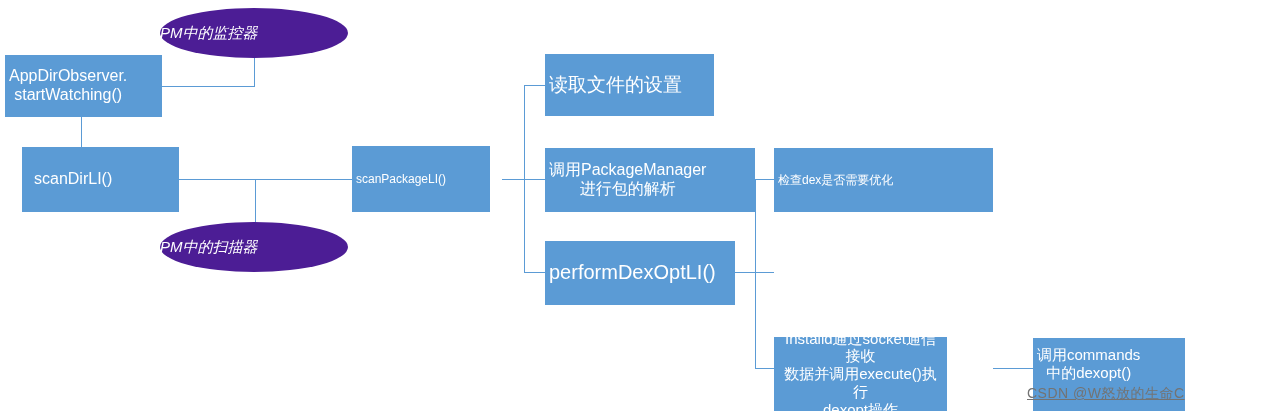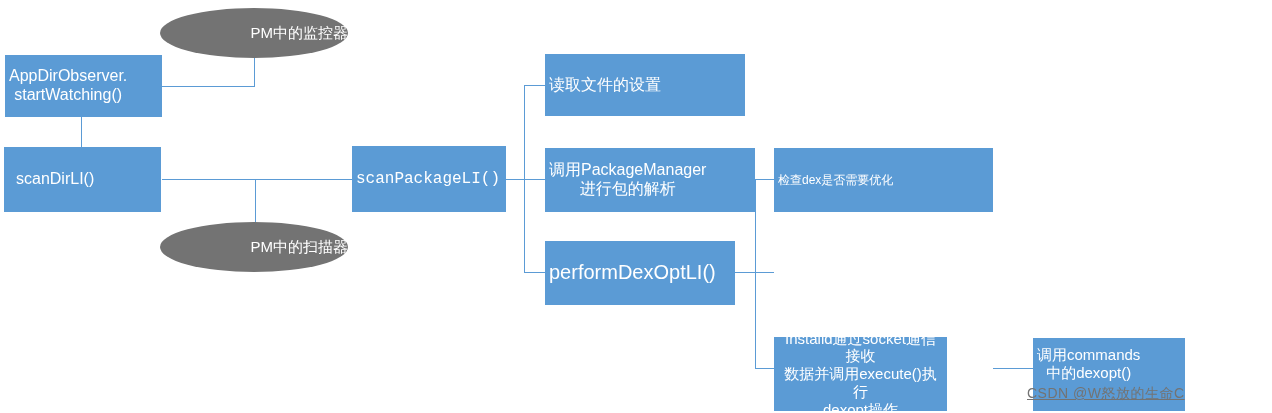--- a/index.html
+++ b/index.html
@@ -23,29 +23,30 @@
     align-items: center;
     text-align: center;
     line-height: 1.18;
     box-sizing: border-box;
     padding: 2px 4px;
     white-space: pre-line;
     letter-spacing: 0px;
   }
   .ellipse {
     position: absolute;
-    background: #737373;
+    background: #4c1d95;
     color: #ffffff;
     border-radius: 50%;
     display: flex;
     align-items: center;
-    justify-content: flex-end;
+    justify-content: flex-start;
     text-align: center;
     box-sizing: border-box;
     line-height: 1.2;
+    font-style: italic;
   }
   .conn {
     position: absolute;
     background: #5b9bd5;
   }
   .conn.h { height: 1px; }
   .conn.v { width: 1px; }
   .watermark {
     position: absolute;
     color: #737373;
@@ -94,29 +95,29 @@
 
   <div class="ellipse" style="left:160px; top:222px; width:188px; height:50px; font-size:15px;">
     <span>PM中的扫描器</span>
   </div>
 
   <div class="node" style="left:5px; top:55px; width:157px; height:62px; font-size:16px;">
     <span>AppDirObserver.
 startWatching()</span>
   </div>
 
-  <div class="node" style="left:4px; top:147px; width:157px; height:65px; font-size:16px;padding-left:12px;">
+  <div class="node" style="left:22px; top:147px; width:157px; height:65px; font-size:16px;padding-left:12px;">
     <span>scanDirLI()</span>
   </div>
 
-  <div class="node" style="left:352px; top:146px; width:154px; height:66px; font-size:16px;font-family:Liberation Mono, monospace;">
+  <div class="node" style="left:352px; top:146px; width:138px; height:66px; font-size:12px;">
     <span>scanPackageLI()</span>
   </div>
 
-  <div class="node" style="left:545px; top:54px; width:200px; height:62px; font-size:16px;">
+  <div class="node" style="left:545px; top:54px; width:169px; height:62px; font-size:19px;">
     <span>读取文件的设置</span>
   </div>
 
   <div class="node" style="left:545px; top:148px; width:210px; height:64px; font-size:16px;">
     <span>调用PackageManager
 进行包的解析</span>
   </div>
 
   <div class="node" style="left:545px; top:241px; width:190px; height:64px; font-size:20px;">
     <span>performDexOptLI()</span>

